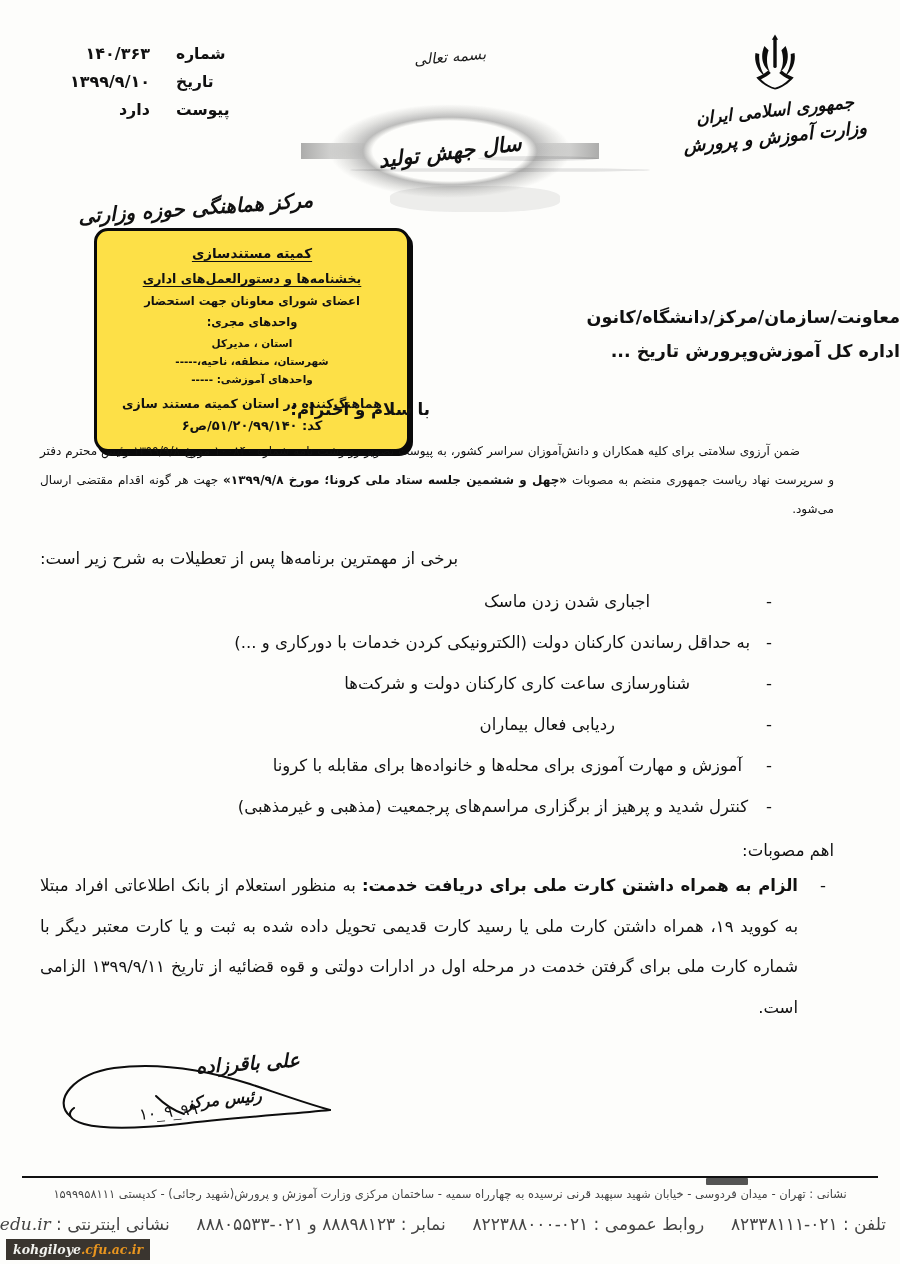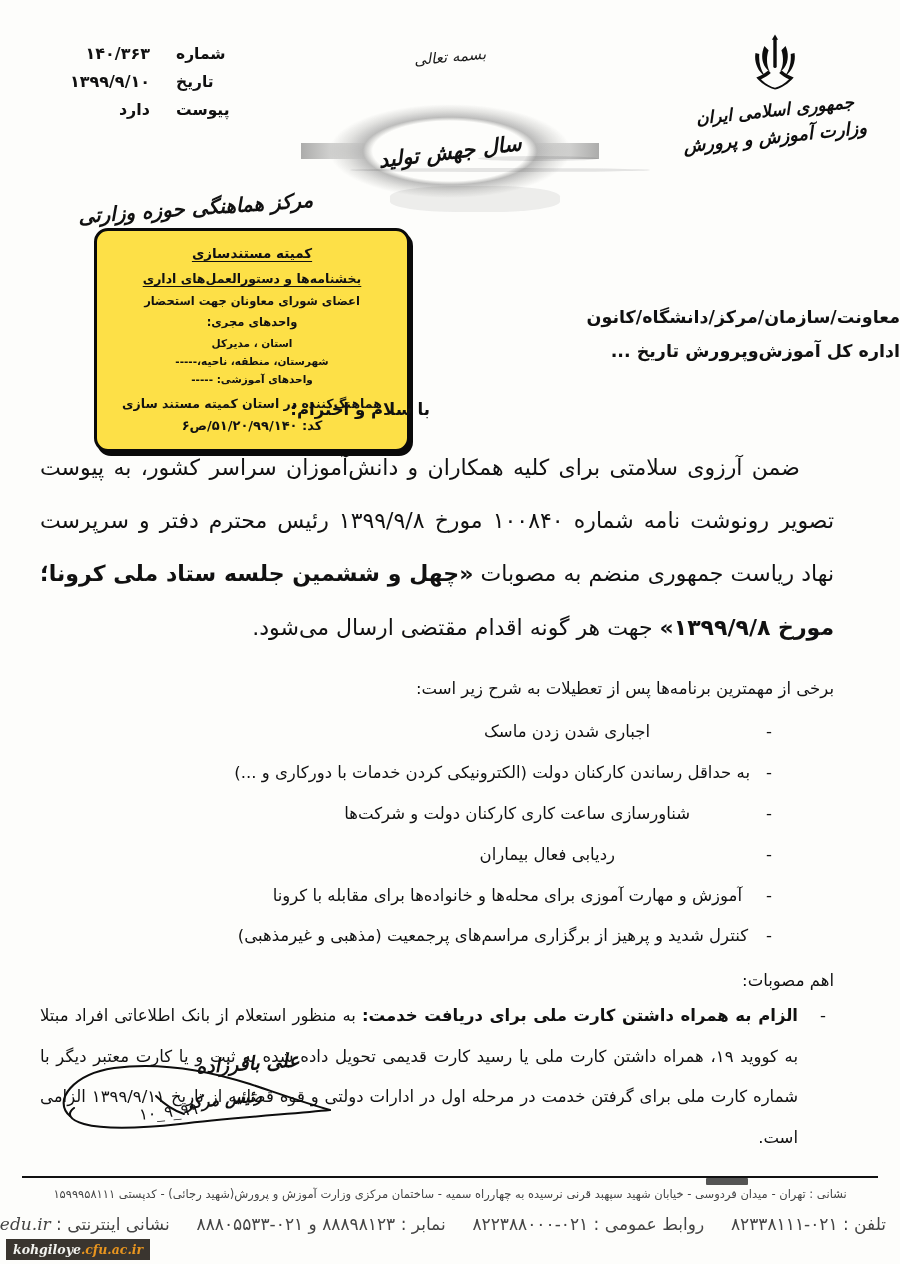--- a/index.html
+++ b/index.html
@@ -236,34 +236,34 @@
     text-align: justify;
   }
   .salutation {
     font-weight: 700;
     font-size: 16.5px;
     text-align: right;
     padding-right: 430px;
     margin-bottom: 18px;
   }
   .para {
-    font-size: 22px;
+    font-size: 12px;
     line-height: 2.42;
     text-align: justify;
     text-align-last: right;
     padding-right: 26px;
     margin-bottom: 10px;
   }
   .para.indent { text-indent: 34px; }
   .para b { font-weight: 700; }
 
   .lead-in {
     font-size: 16.5px;
     line-height: 2.3;
-    text-align: right;
+    text-align: left;
     padding-right: 26px;
     margin: 16px 0 4px;
   }
 
   ul.dash-list {
     list-style: none;
     margin: 0 0 4px;
     padding: 0;
   }
   ul.dash-list li {

